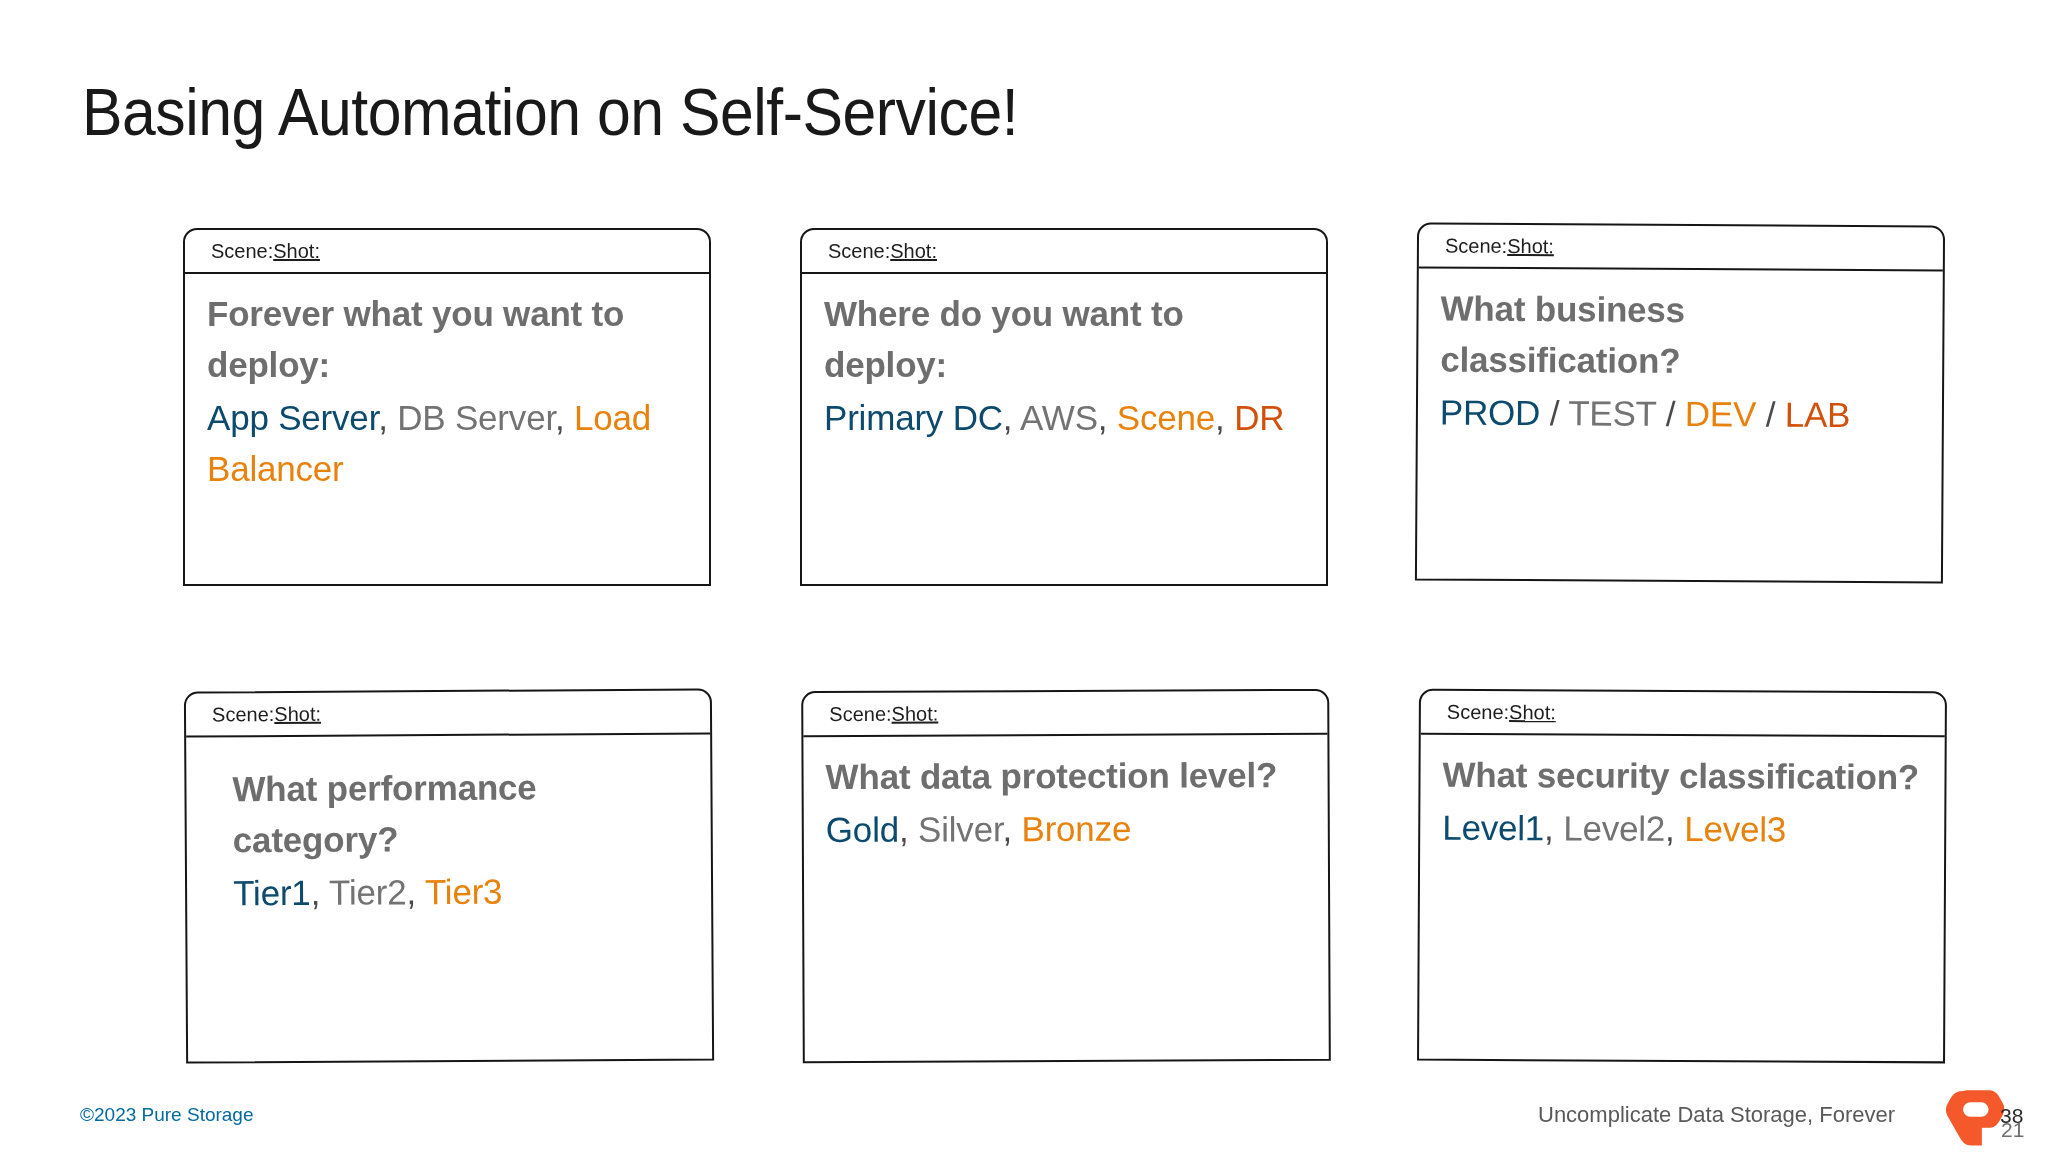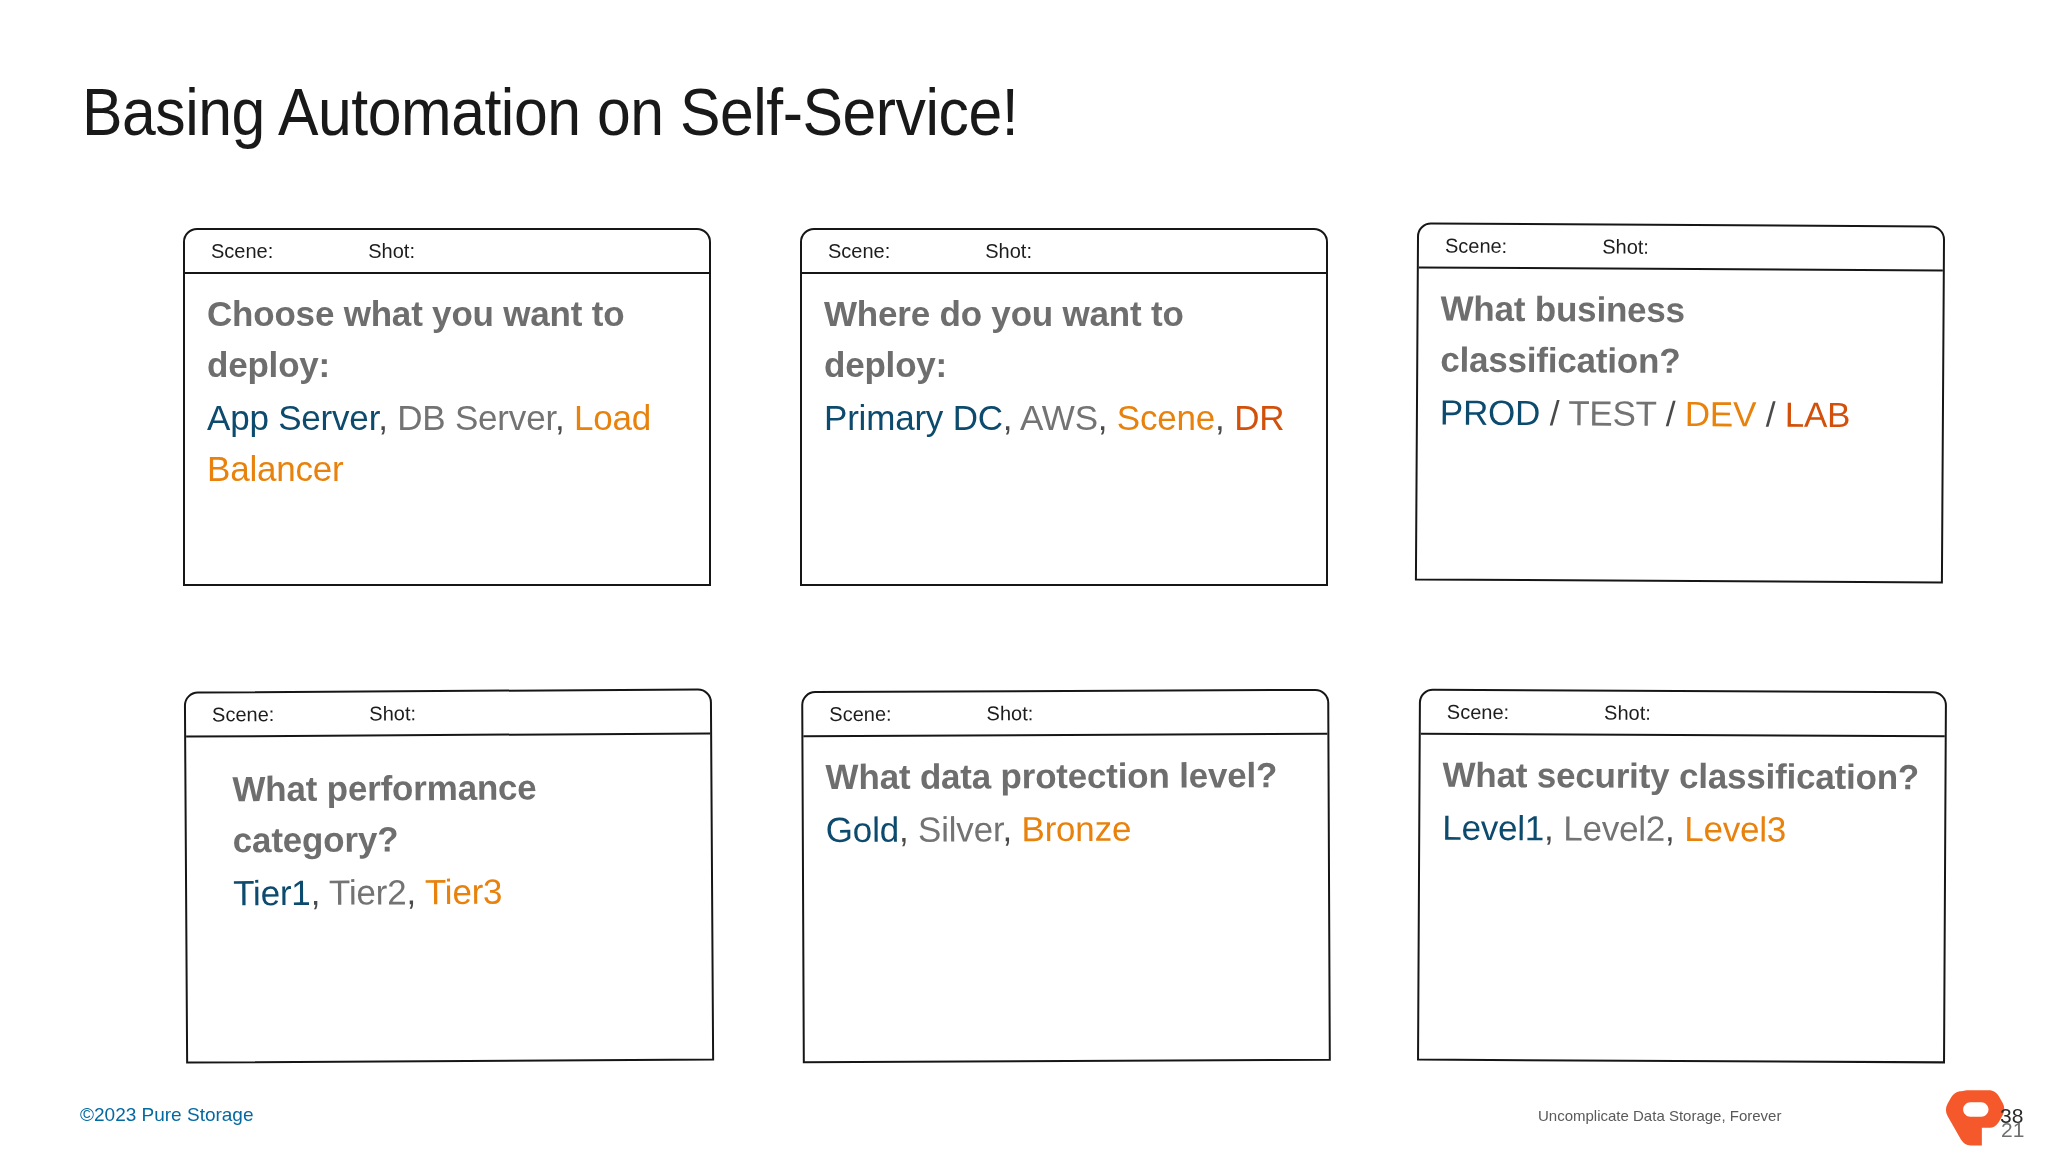--- a/index.html
+++ b/index.html
@@ -59,22 +59,22 @@
     white-space: nowrap;
   }
   .card-header .hdr-scene {
     font-size: 20px;
     color: #1d1d1d;
     font-family: "Liberation Sans", sans-serif;
   }
   .card-header .hdr-shot {
     font-size: 20px;
     color: #1d1d1d;
-    margin-left: 95px;
     font-family: "Liberation Sans", sans-serif;
+    text-decoration: underline;
   }
 
   .card-body {
     box-sizing: border-box;
     padding: 14px 20px 0 22px;
   }
   .card-body.indented { padding-left: 46px; padding-top: 26px; }
 
   .card-question {
     font-size: 35px;
@@ -106,21 +106,21 @@
     top: 1115px;
     transform: translateY(-50%);
     font-size: 19px;
     color: #0369a1;
   }
   #footer-tagline {
     position: absolute;
     left: 1538px;
     top: 1115px;
     transform: translateY(-50%);
-    font-size: 15px;
+    font-size: 22px;
     color: #595959;
     white-space: nowrap;
   }
   #footer-logo {
     position: absolute;
     left: 1943px;
     top: 1089px;
     width: 62px;
     height: 58px;
   }
@@ -147,21 +147,21 @@
 
 <div id="slide-title">Basing Automation on Self-Service!</div>
 
 <div id="card-grid">
     <div class="storyboard-card" style="left: 183px; top: 228px; width: 528px; height: 358px;">
       <div class="card-header">
         <span class="hdr-scene">Scene:</span>
         <span class="hdr-shot">Shot:</span>
       </div>
       <div class="card-body">
-        <p class="card-question">Choose what you want to deploy:</p>
+        <p class="card-question">Forever what you want to deploy:</p>
         <p class="card-options"><span class="opt-red">App Server</span><span class="sep">, </span><span class="opt-dark">DB Server</span><span class="sep">, </span><span class="opt-orange">Load Balancer</span></p>
       </div>
     </div>
     <div class="storyboard-card" style="left: 800px; top: 228px; width: 528px; height: 358px;">
       <div class="card-header">
         <span class="hdr-scene">Scene:</span>
         <span class="hdr-shot">Shot:</span>
       </div>
       <div class="card-body">
         <p class="card-question">Where do you want to deploy:</p>

